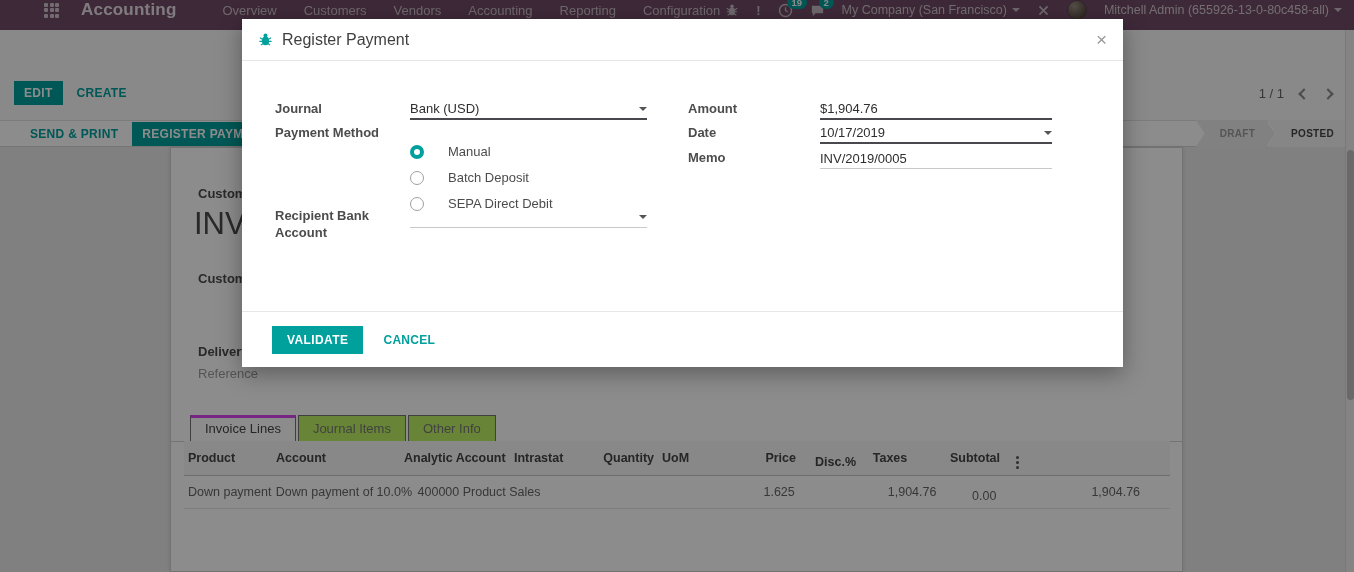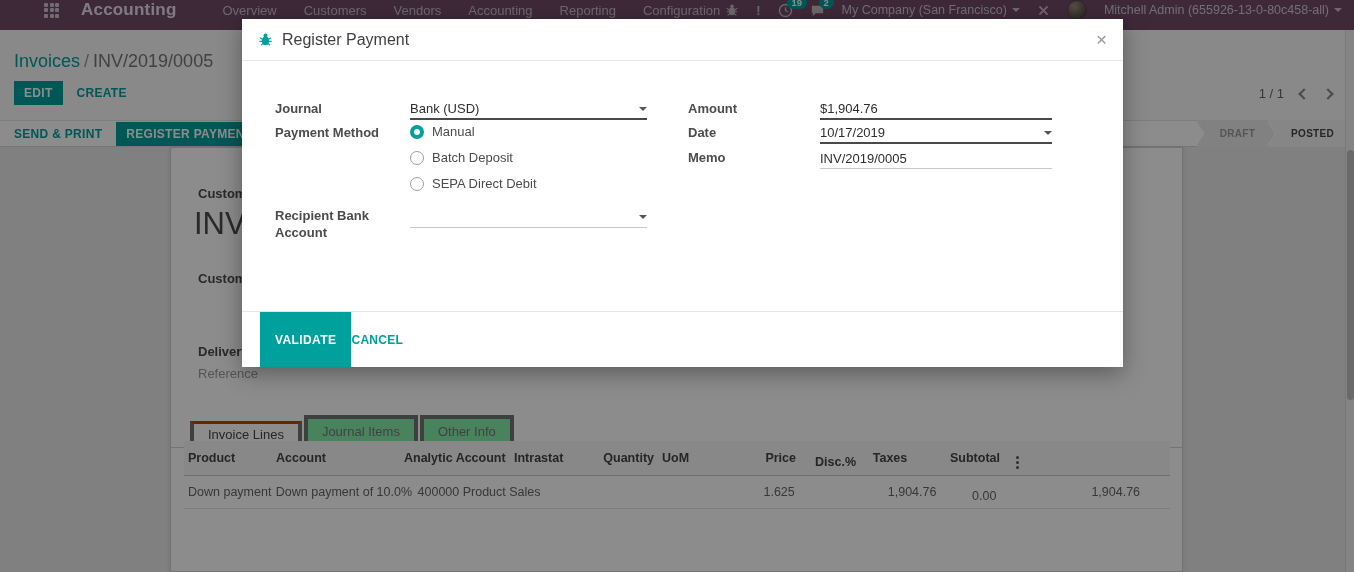--- a/index.html
+++ b/index.html
@@ -42,41 +42,41 @@
   .pager-value { font-size:13px; color:#666; }
   .chev { width:8px; height:8px; border-right:2px solid #8a8a8a; border-bottom:2px solid #8a8a8a;
           display:inline-block; cursor:pointer; }
   .chev.prev { transform:rotate(135deg); }
   .chev.next { transform:rotate(-45deg); }
 
   
   .statusbar { position:absolute; top:120px; left:0; width:1354px; height:27px; background:#fff;
                border-top:1px solid #e2e2e2; border-bottom:1px solid #d6d6d6;
                display:flex; align-items:center; justify-content:space-between; }
-  .sb-left { display:flex; align-items:center; gap:14px; padding-left:14px; }
+  .sb-left { display:flex; align-items:center; gap:14px; padding-left:30px; }
   .sb-right { display:flex; align-items:center; height:27px; }
   .status-step { height:27px; line-height:27px; padding:0 20px 0 24px; font-size:10px; font-weight:bold;
                  letter-spacing:.3px; background:#ececec; margin-left:-8px; cursor:pointer;
                  clip-path:polygon(0 0, calc(100% - 9px) 0, 100% 50%, calc(100% - 9px) 100%, 0 100%, 9px 50%); }
   .status-step.muted { color:#9b9b9b; }
   .status-step.active { color:#454545; background:#f4f4f4; }
 
   
   .sheet { position:absolute; top:147px; left:170px; width:1013px; height:425px; background:#fff;
            border:1px solid #d2d2d2; box-shadow:0 1px 4px rgba(0,0,0,.12); }
   .fld-label { position:absolute; font-size:13px; font-weight:bold; color:#4c4c4c; }
   .sheet-title { position:absolute; top:58px; left:23px; font-size:31px; color:#4c4c4c; }
   .muted-label { position:absolute; font-size:13px; color:#9a9a9a; }
 
   
   .tabbar { position:absolute; top:267px; left:0; width:1011px; display:flex; padding-left:19px;
             border-bottom:1px solid #d4d4d4; align-items:flex-end; }
-  .tab { font-size:13px; padding:5px 14px; border:4px solid #737373; background:#86efac; color:#777;
+  .tab { font-size:13px; padding:5px 14px; border:1px solid #737373; background:#bef264; color:#777;
          margin-right:2px; margin-bottom:-1px; cursor:pointer; }
-  .tab.active { background:#fff; color:#454545; border-top:3px solid #c2410c; border-bottom:1px solid #fff;
+  .tab.active { background:#fff; color:#454545; border-top:3px solid #d946ef; border-bottom:1px solid #fff;
                 padding-top:3px; }
 
   
   .table { position:absolute; top:293px; left:13px; width:986px; font-size:12.5px; }
   .trow { display:flex; align-items:center; }
   .thead { border-bottom:1px solid #c6c6c6; background:#f7f7f7; }
   .thead .cell { font-weight:bold; color:#454545; padding:6px 4px; }
   .tbody { border-bottom:1px solid #e6e6e6; }
   .tbody .cell { color:#666; padding:5px 4px; }
   .cell { white-space:nowrap; overflow:hidden; }
@@ -102,27 +102,27 @@
   .modal-title { font-size:16px; color:#3f3f3f; margin-left:9px; }
   .modal-close { margin-left:auto; color:#9a9a9a; font-size:19px; line-height:19px; cursor:pointer; }
   .modal-body { position:relative; height:250px; }
   .m-label { position:absolute; font-size:13px; font-weight:bold; color:#4c4c4c; }
   .m-field { position:absolute; height:21px; font-size:13px; color:#2e2e2e; display:flex;
              align-items:center; cursor:text; }
   .m-field.required { border-bottom:2px solid #49494d; }
   .m-field.normal { border-bottom:1px solid #c9c9c9; }
   .m-field .fcaret { margin-left:auto; width:0; height:0; border-left:4px solid transparent;
                      border-right:4px solid transparent; border-top:4px solid #555; cursor:pointer; }
-  .radio-row { position:absolute; display:flex; align-items:center; gap:8px; cursor:pointer; }
+  .radio-row { position:absolute; display:flex; align-items:center; gap:24px; cursor:pointer;margin-top:20px; }
   .radio { width:14px; height:14px; border-radius:50%; }
   .radio.on { border:4px solid #00A09D; background:#fff; }
   .radio.off { border:1px solid #9f9f9f; background:#fff; }
   .radio-label { font-size:13px; color:#4c4c4c; }
   .modal-footer { position:absolute; bottom:0; left:0; width:100%; height:56px; border-top:1px solid #e7e7e7;
-                  display:flex; padding-left:18px; }
+                  display:flex; align-items:center; gap:20px; padding-left:30px; }
   .btn-validate { background:#00A09D; color:#fff; border:none; font-size:12px; font-weight:bold;
                   letter-spacing:.4px; padding:7px 15px; cursor:pointer; }
 </style>
 </head>
 <body>
 
 <div class="screen">
 
   <div class="navbar">
     <div class="nav-left">
@@ -180,23 +180,20 @@
       </span>
       <span class="avatar"></span>
       <span class="nav-text">
         <span>Mitchell Admin (655926-13-0-80c458-all)</span>
         <span class="caret-down"></span>
       </span>
     </div>
   </div>
 
   <div class="control-panel">
-    <div class="breadcrumb">
-      <span class="bc-link">Invoices</span><span class="bc-sep">/</span><span>INV/2019/0005</span>
-    </div>
     <div class="btn-row">
       <button class="btn-primary">EDIT</button>
       <button class="btn-link">CREATE</button>
     </div>
     <div class="pager">
       <span class="pager-value">1 / 1</span>
       <span class="chev prev"></span>
       <span class="chev next"></span>
     </div>
   </div>

